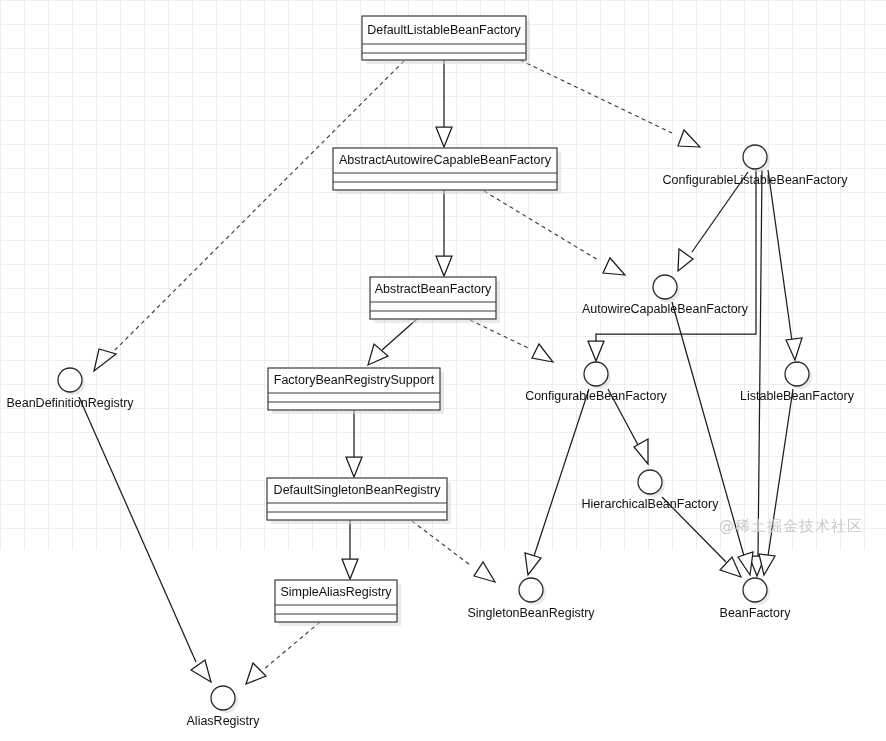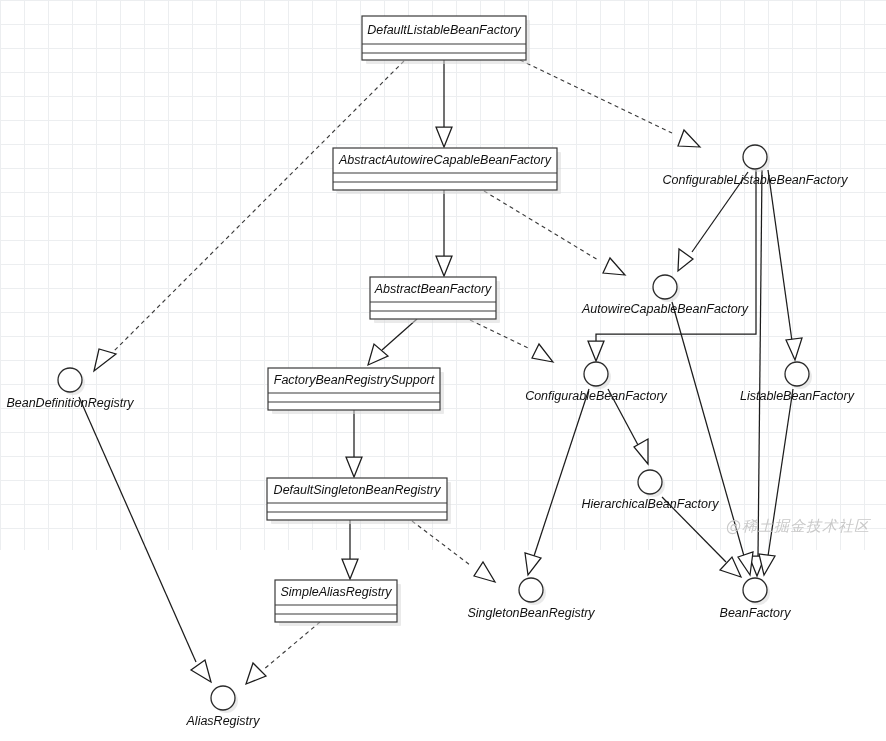--- a/index.html
+++ b/index.html
@@ -7,41 +7,40 @@
     font-family:"Liberation Sans","DejaVu Sans",sans-serif;
     width:886px;height:741px;overflow:hidden;
   }
   #diagram-root{
     position:relative;width:886px;height:550px;
     background-color:#ffffff;
     background-image:
       linear-gradient(to right, #eceef0 1px, transparent 1px),
       linear-gradient(to bottom, #eceef0 1px, transparent 1px);
     background-size:24px 24px;
-    font-style:italic;
   }
   svg.canvas{position:absolute;left:0;top:0;width:886px;height:741px;}
   .cls-box{fill:#ffffff;stroke:#3a3a3a;stroke-width:1.2;}
   .cls-sep{stroke:#3a3a3a;stroke-width:1.1;}
   .cls-shadow{fill:#d9d9d9;opacity:.55;}
   .cls-label{
     font-family:"Liberation Sans","DejaVu Sans",sans-serif;
     font-size:12.5px;fill:#111111;text-anchor:middle;
     dominant-baseline:middle;
   }
   .iface-circle{fill:#ffffff;stroke:#2b2b2b;stroke-width:1.3;}
   .iface-label{
     font-family:"Liberation Sans","DejaVu Sans",sans-serif;
     font-size:12.5px;fill:#111111;text-anchor:middle;
   }
   .edge-solid{stroke:#1c1c1c;stroke-width:1.25;fill:none;}
   .edge-dashed{stroke:#3b3b3b;stroke-width:1.15;fill:none;stroke-dasharray:4 3.5;}
   .arrow-hollow{fill:#ffffff;stroke:#1c1c1c;stroke-width:1.25;stroke-linejoin:miter;}
   .watermark{
-    position:absolute;right:16px;bottom:14px;
+    position:absolute;right:23px;bottom:14px;
     font-family:"DejaVu Sans","Liberation Sans",sans-serif;
     font-size:15px;color:#c9c9c9;letter-spacing:1px;
     user-select:none;white-space:nowrap;
   }
 </style>
 </head>
 <body>
 
 <div id="diagram-root">
 

